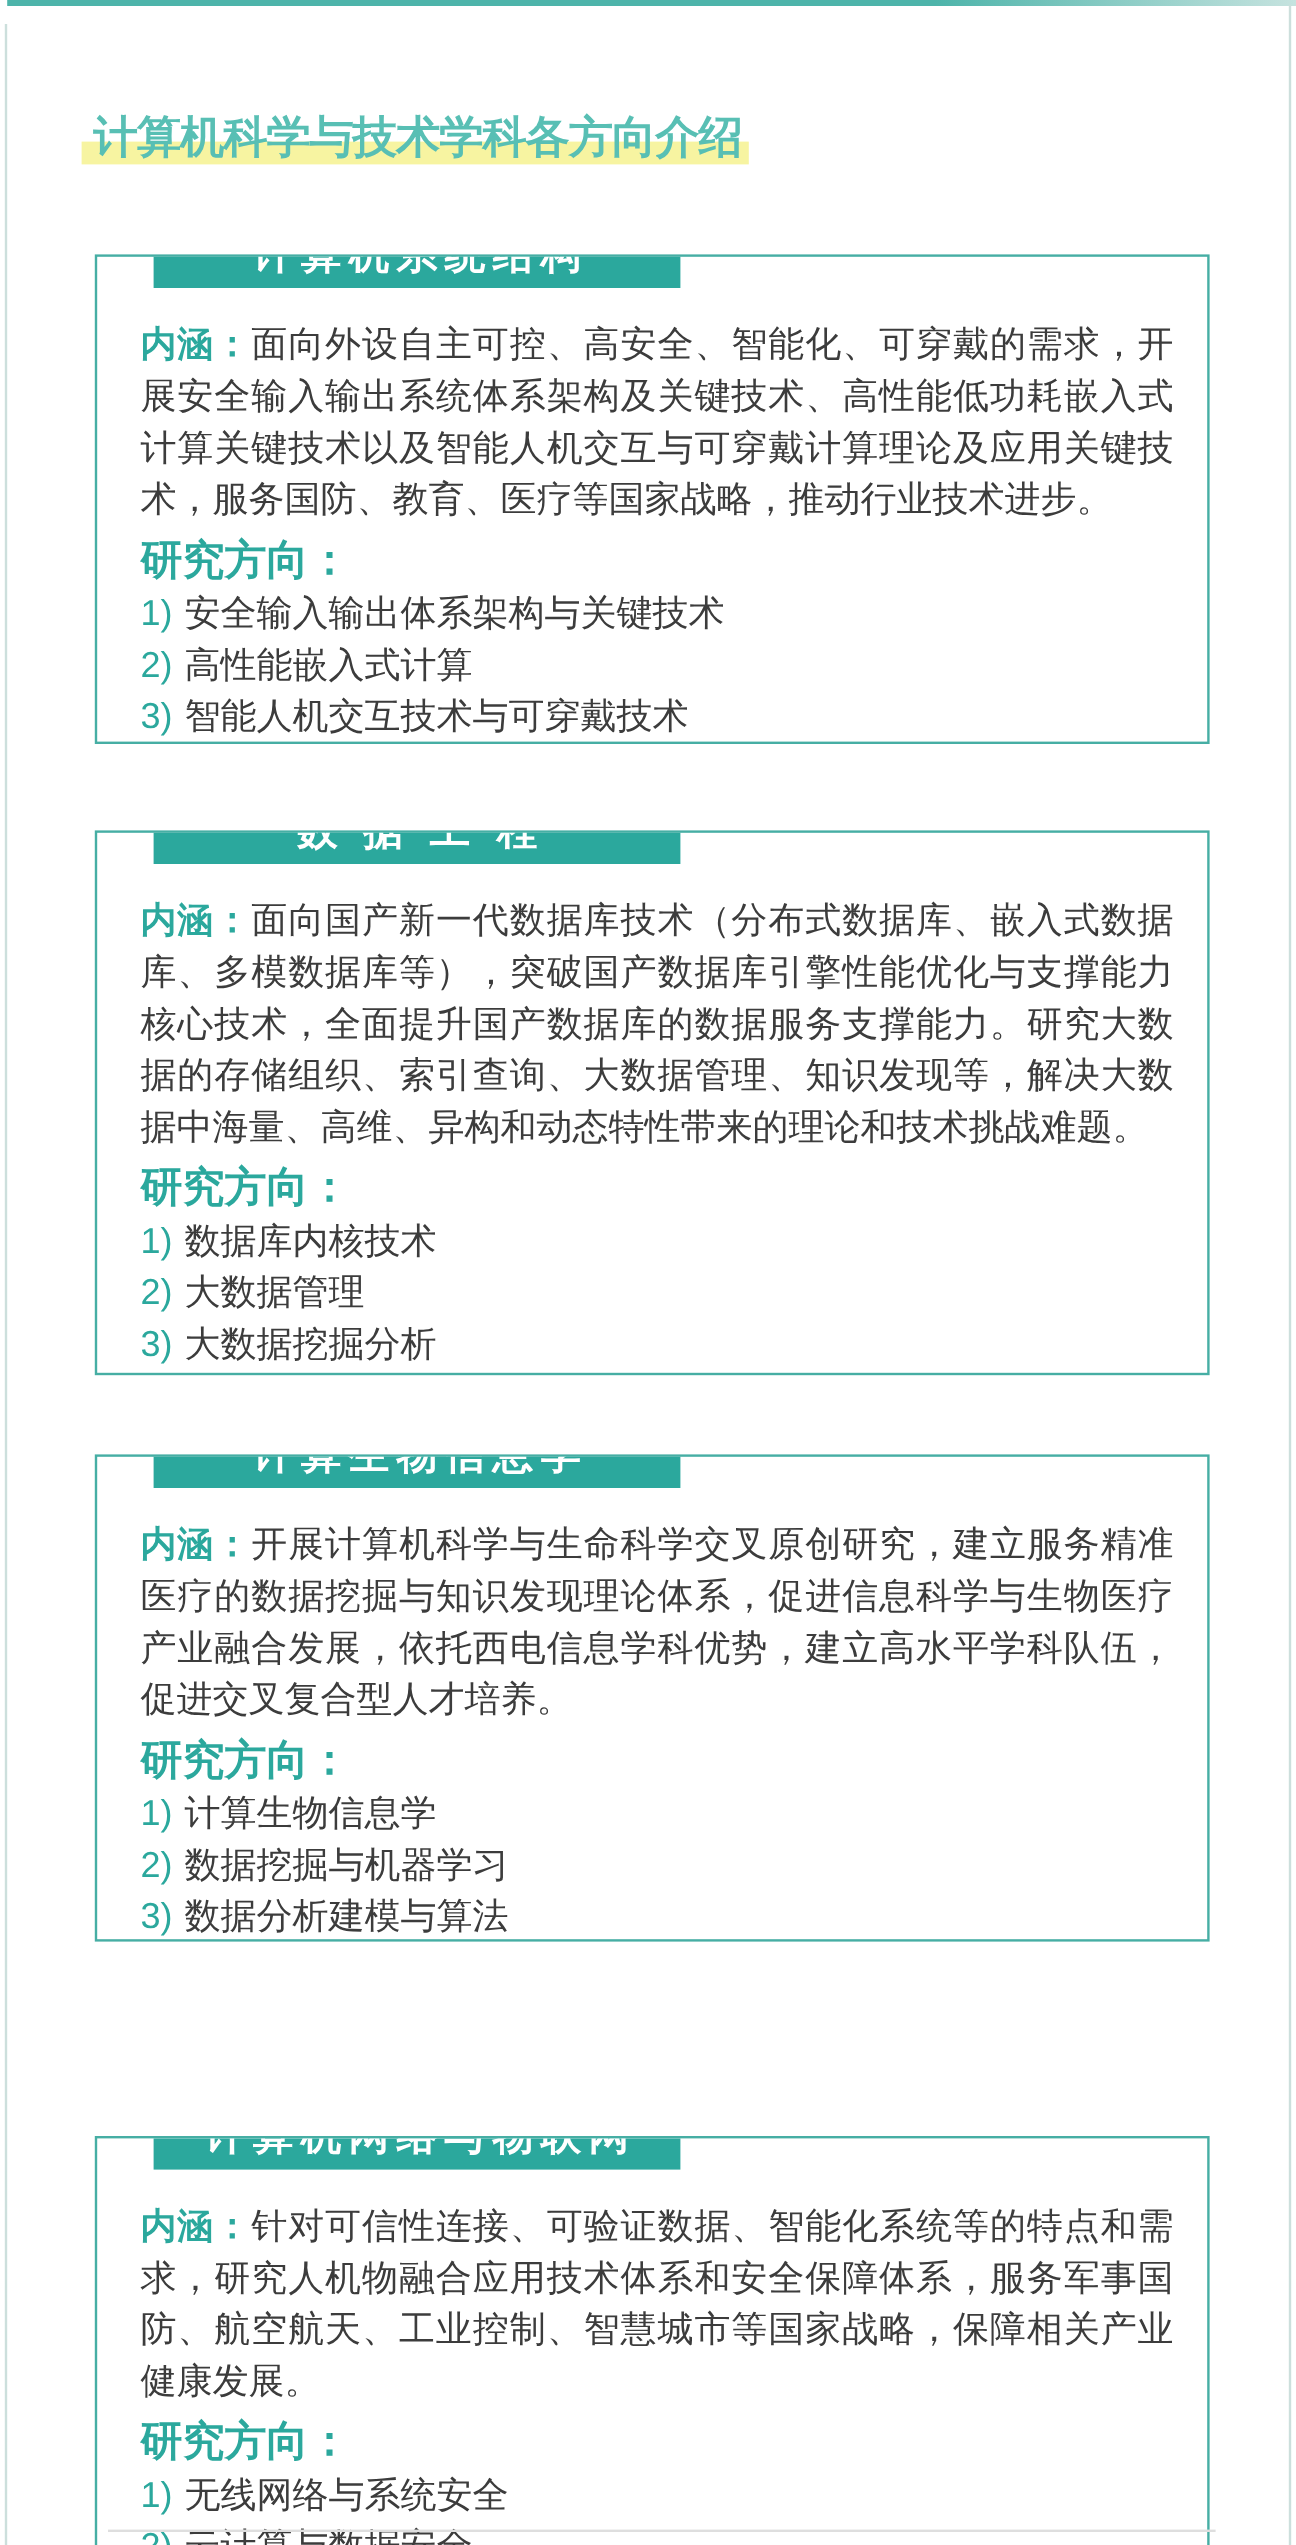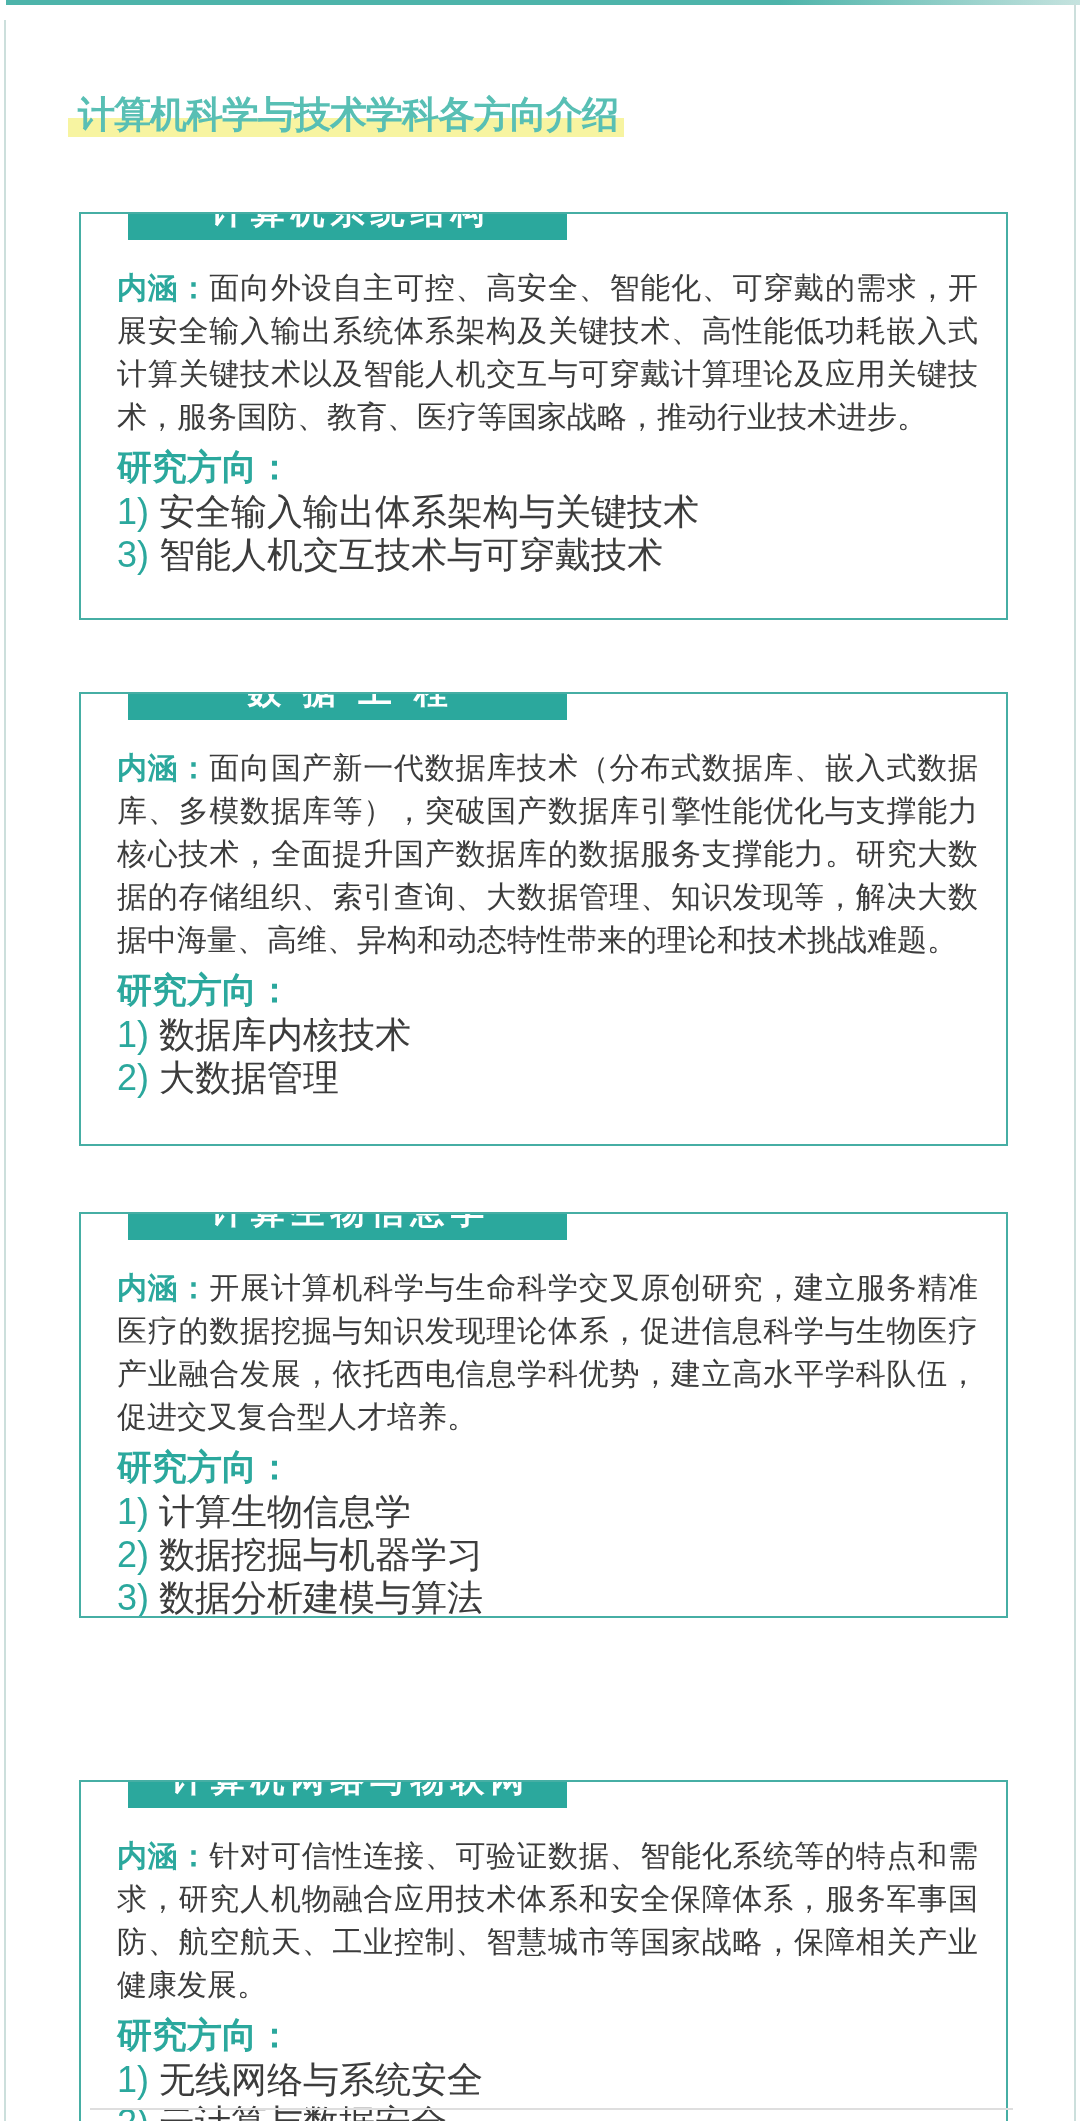--- a/index.html
+++ b/index.html
@@ -64,21 +64,21 @@
   .intro{
     margin:0;font-size:30px;line-height:43px;color:#3c3c3c;
     text-align:justify;
   }
   .lbl{color:#2ba89d;font-weight:bold;}
   .dir-label{
     margin:10px 0 4px 0;font-size:35px;line-height:38px;
     color:#2ba89d;font-weight:bold;
   }
   .dir-item{
-    font-size:36px;line-height:43px;color:#3c3c3c;white-space:nowrap;
+    font-size:30px;line-height:43px;color:#3c3c3c;white-space:nowrap;
   }
   .dir-num{color:#2ba89d;margin-right:10px;}
 </style>
 </head>
 <body>
 
 <div class="page">
 
   <div class="top-bar"></div>
   <div class="edge-line-left"></div>
@@ -92,35 +92,41 @@
   <section class="card s1">
     <div class="badge">计算机系统结构</div>
     <p class="intro">
       <span class="lbl">内涵：</span><span>面向外设自主可控、高安全、智能化、可穿戴的需求，开展安全输入输出系统体系架构及关键技术、高性能低功耗嵌入式计算关键技术以及智能人机交互与可穿戴计算理论及应用关键技术，服务国防、教育、医疗等国家战略，推动行业技术进步。</span>
     </p>
     <p class="dir-label">研究方向：</p>
     <div class="dir-item">
       <span class="dir-num">1)</span><span>安全输入输出体系架构与关键技术</span>
     </div>
     <div class="dir-item">
+      <span class="dir-num">2)</span><span>高性能嵌入式计算</span>
+    </div>
+    <div class="dir-item">
       <span class="dir-num">3)</span><span>智能人机交互技术与可穿戴技术</span>
     </div>
   </section>
 
   <section class="card s2">
     <div class="badge">数 据 工 程</div>
     <p class="intro">
       <span class="lbl">内涵：</span><span>面向国产新一代数据库技术（分布式数据库、嵌入式数据库、多模数据库等），突破国产数据库引擎性能优化与支撑能力核心技术，全面提升国产数据库的数据服务支撑能力。研究大数据的存储组织、索引查询、大数据管理、知识发现等，解决大数据中海量、高维、异构和动态特性带来的理论和技术挑战难题。</span>
     </p>
     <p class="dir-label">研究方向：</p>
     <div class="dir-item">
       <span class="dir-num">1)</span><span>数据库内核技术</span>
     </div>
     <div class="dir-item">
       <span class="dir-num">2)</span><span>大数据管理</span>
+    </div>
+    <div class="dir-item">
+      <span class="dir-num">3)</span><span>大数据挖掘分析</span>
     </div>
   </section>
 
   <section class="card s3">
     <div class="badge">计算生物信息学</div>
     <p class="intro">
       <span class="lbl">内涵：</span><span>开展计算机科学与生命科学交叉原创研究，建立服务精准医疗的数据挖掘与知识发现理论体系，促进信息科学与生物医疗产业融合发展，依托西电信息学科优势，建立高水平学科队伍，促进交叉复合型人才培养。</span>
     </p>
     <p class="dir-label">研究方向：</p>
     <div class="dir-item">

